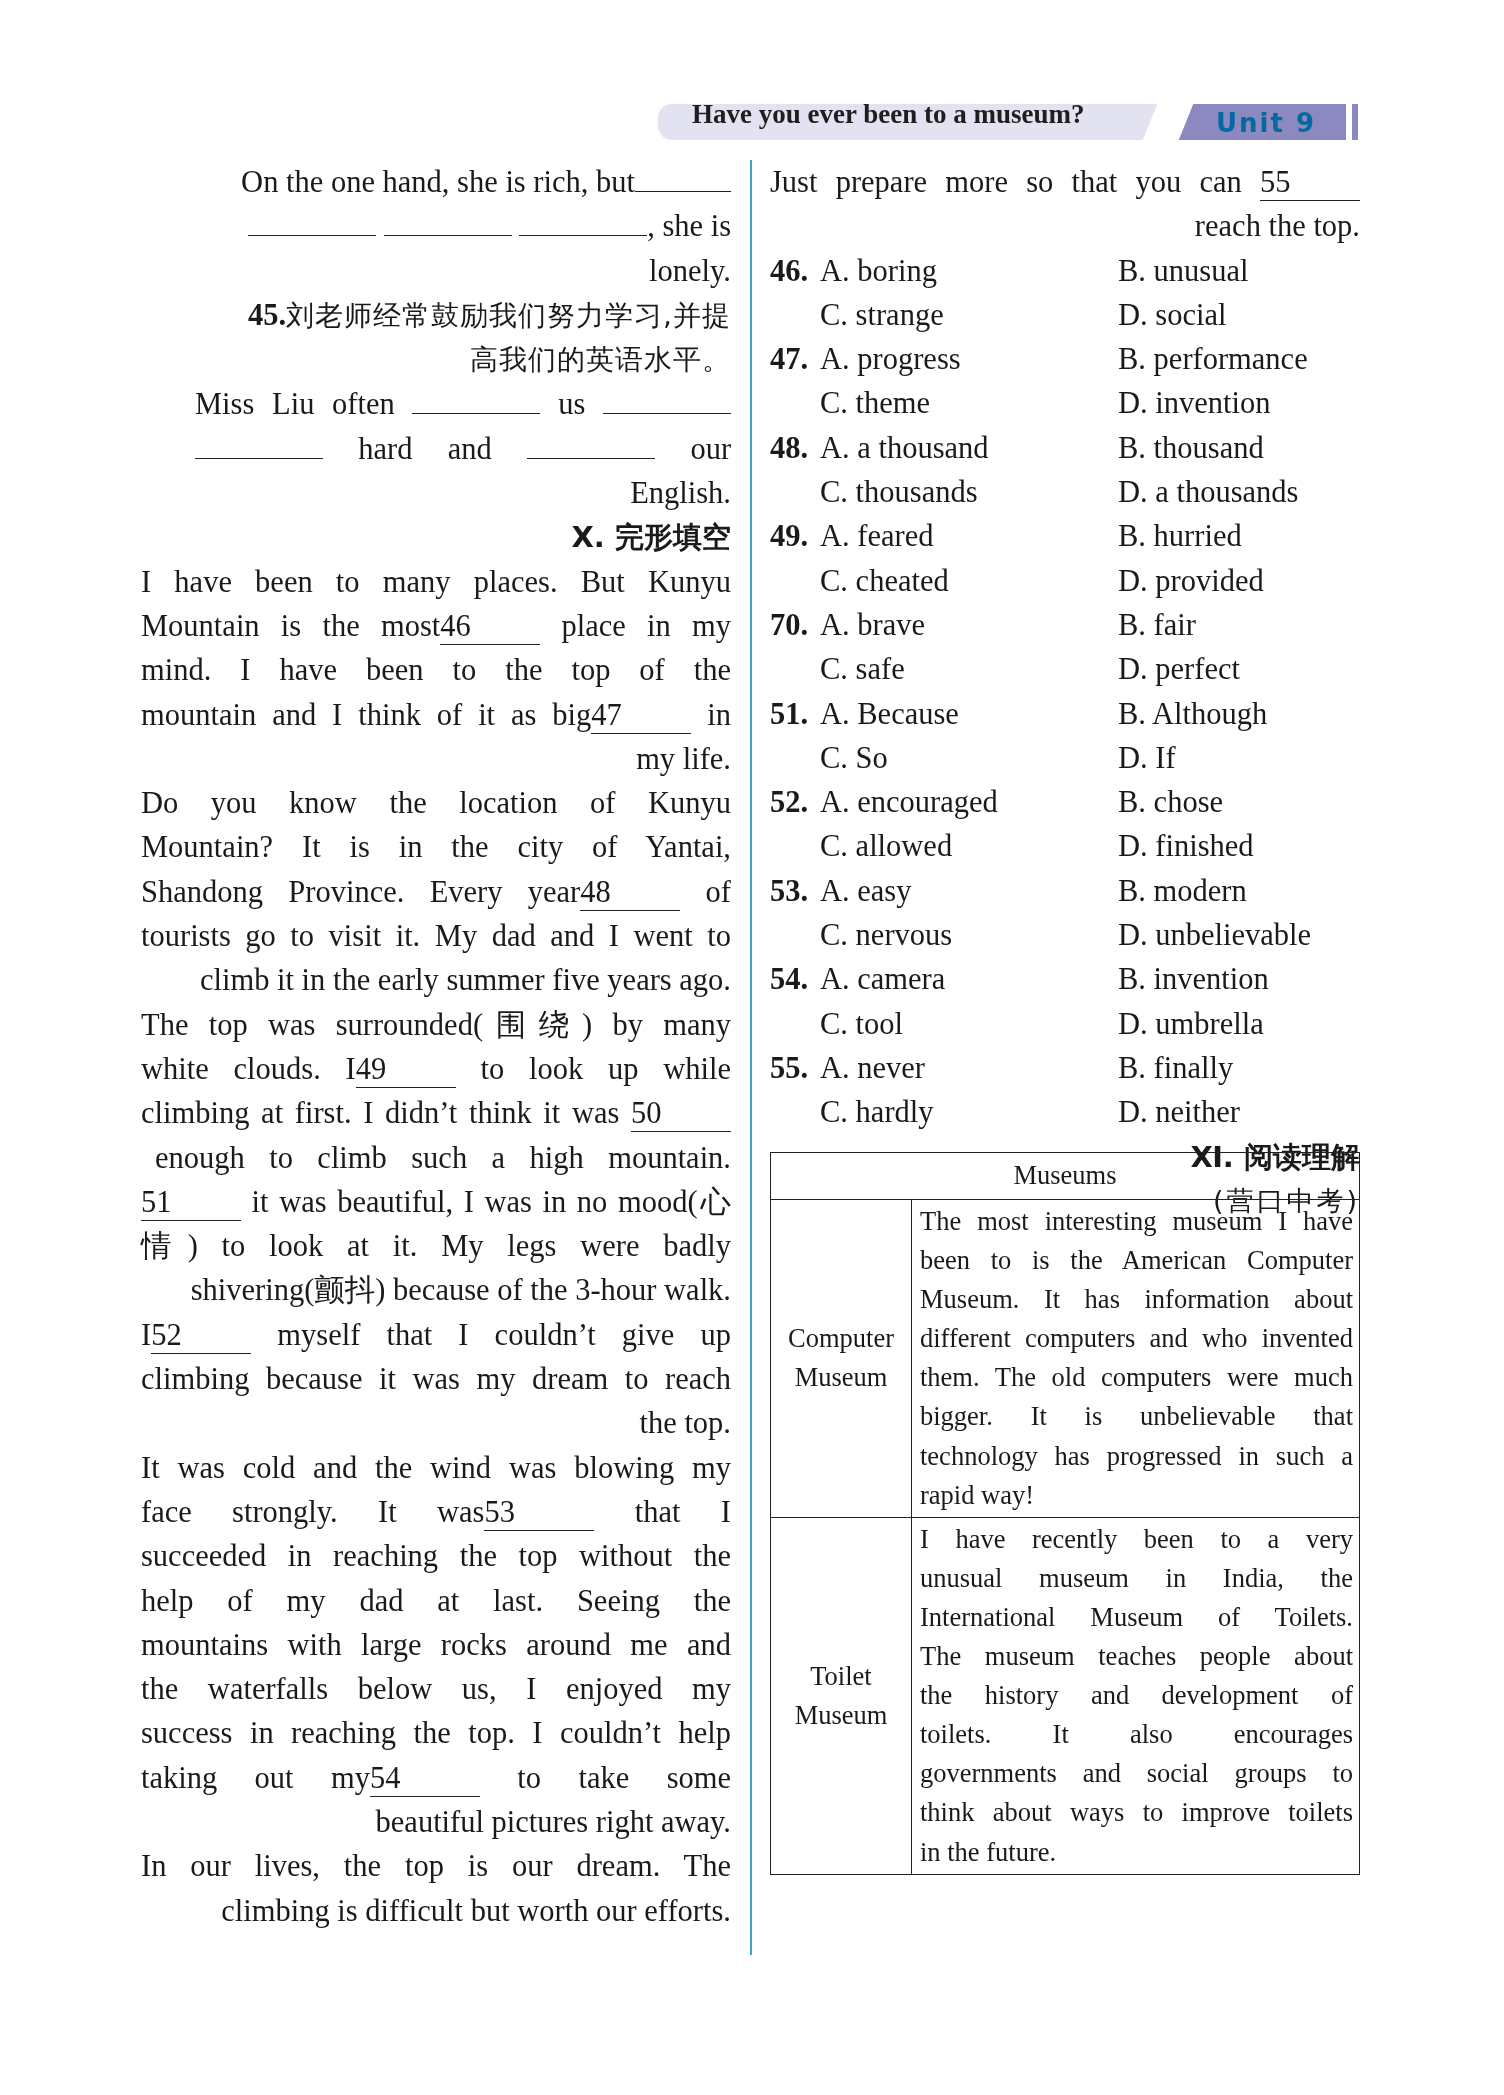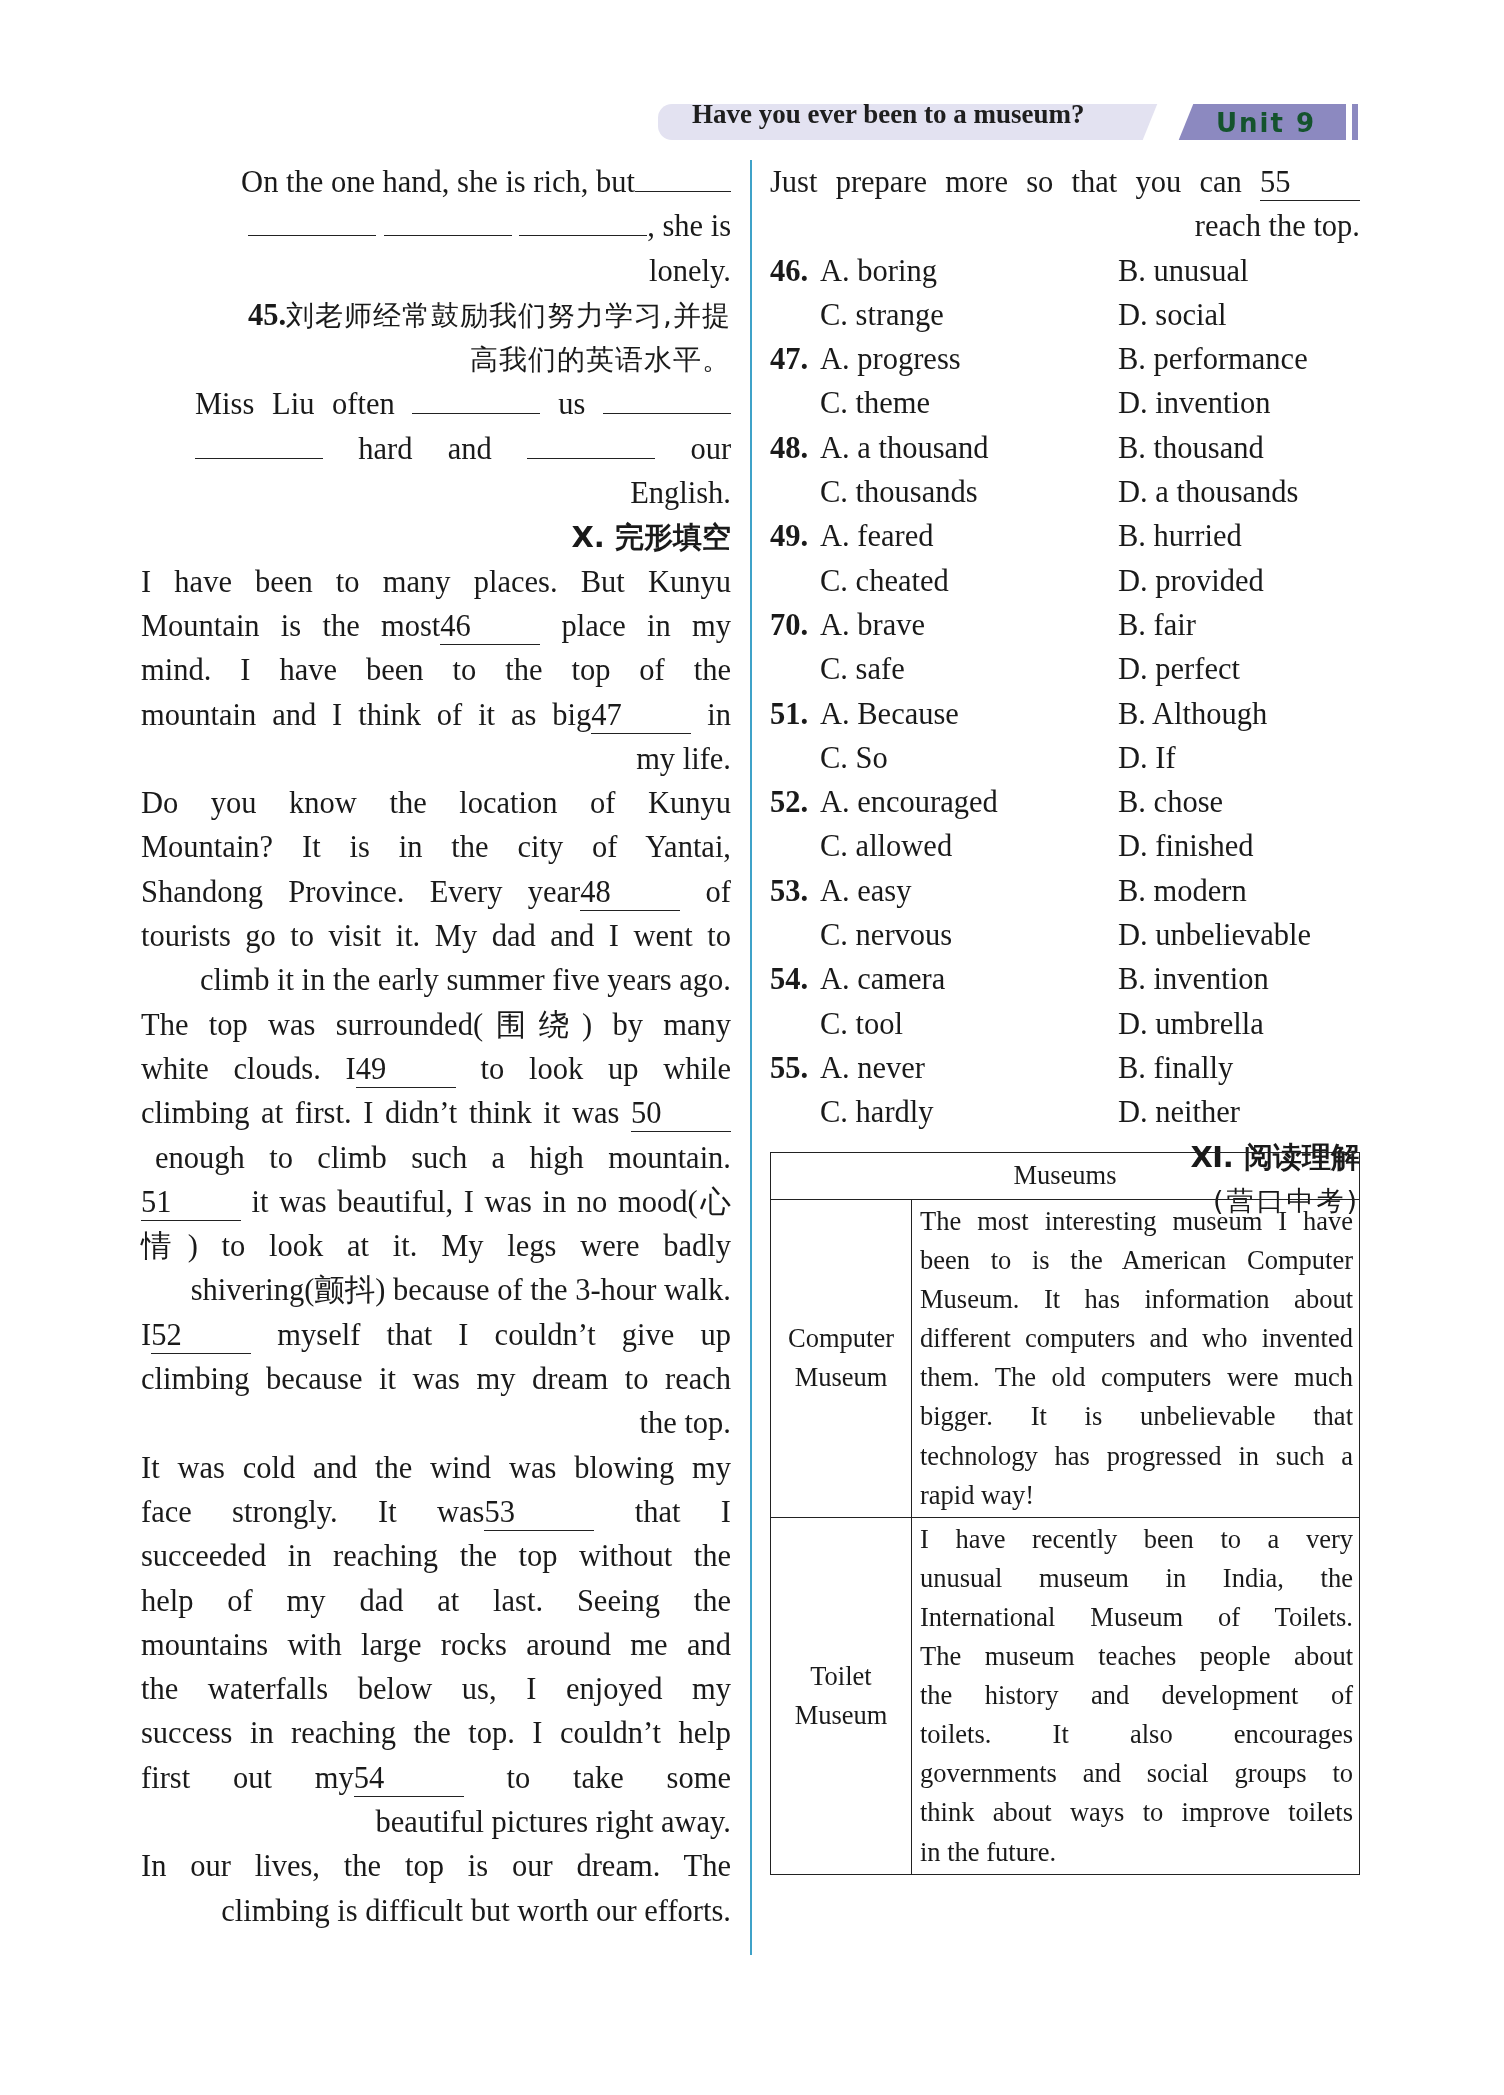--- a/index.html
+++ b/index.html
@@ -12,21 +12,21 @@
   .hdr-slant { position: absolute; left: 1150px; top: 104px; width: 40px; height: 36px;
                background: #ffffff; transform: skewX(-22deg); }
   .hdr-title { position: absolute; left: 692px; top: 96px; height: 48px; line-height: 36px;
                font-family: "Liberation Serif", serif; font-weight: bold; font-size: 27px; color: #1e1e1e; }
   .hdr-unit { position: absolute; left: 1196px; top: 104px; width: 150px; height: 36px;
               background: #8c89c0; }
   .hdr-unit-slant { position: absolute; left: 1186px; top: 104px; width: 24px; height: 36px;
                     background: #8c89c0; transform: skewX(-22deg); }
   .hdr-unit-text { position: absolute; left: 1216px; top: 104px; height: 36px; line-height: 38px;
                    font-family: "DejaVu Sans", sans-serif; font-weight: bold; font-size: 26px;
-                   color: #14532d; letter-spacing: 2px; }
+                   color: #0369a1; letter-spacing: 2px; }
   .hdr-tick { position: absolute; left: 1352px; top: 104px; width: 6px; height: 36px; background: #8c89c0; }
 
   
   .col { position: absolute; font-size: 30.5px; line-height: 44.3px; }
   .col-left { left: 141px; top: 160px; width: 590px; }
   .col-right { left: 770px; top: 160px; width: 590px; }
   .divider { position: absolute; left: 750px; top: 160px; width: 2px; height: 1795px; background: #3fa2c8; }
   .line { display: block; white-space: nowrap; text-align: right; }
   .jline { display: block; text-align: justify; text-align-last: justify; }
   .indent { padding-left: 54px; }
@@ -103,21 +103,21 @@
     <span class="jline">climbing because it was my dream to reach</span>
     <span class="line">the top.</span>
 
     <span class="jline">It was cold and the wind was blowing my</span>
     <span class="jline"><span>face strongly. It was</span><span class="blank" style="width:110px">53</span> <span>that I</span></span>
     <span class="jline">succeeded in reaching the top without the</span>
     <span class="jline">help of my dad at last. Seeing the</span>
     <span class="jline">mountains with large rocks around me and</span>
     <span class="jline">the waterfalls below us, I enjoyed my</span>
     <span class="jline">success in reaching the top. I couldn’t help</span>
-    <span class="jline"><span>first out my</span><span class="blank" style="width:110px">54</span> <span>to take some</span></span>
+    <span class="jline"><span>taking out my</span><span class="blank" style="width:110px">54</span> <span>to take some</span></span>
     <span class="line">beautiful pictures right away.</span>
 
     <span class="jline">In our lives, the top is our dream. The</span>
     <span class="line">climbing is difficult but worth our efforts.</span>
   </div>
 </div>
 
 <div class="col col-right">
   <span class="jline"><span>Just prepare more so that you can</span> <span class="blank" style="width:100px">55</span></span>
   <span class="line">reach the top.</span>

